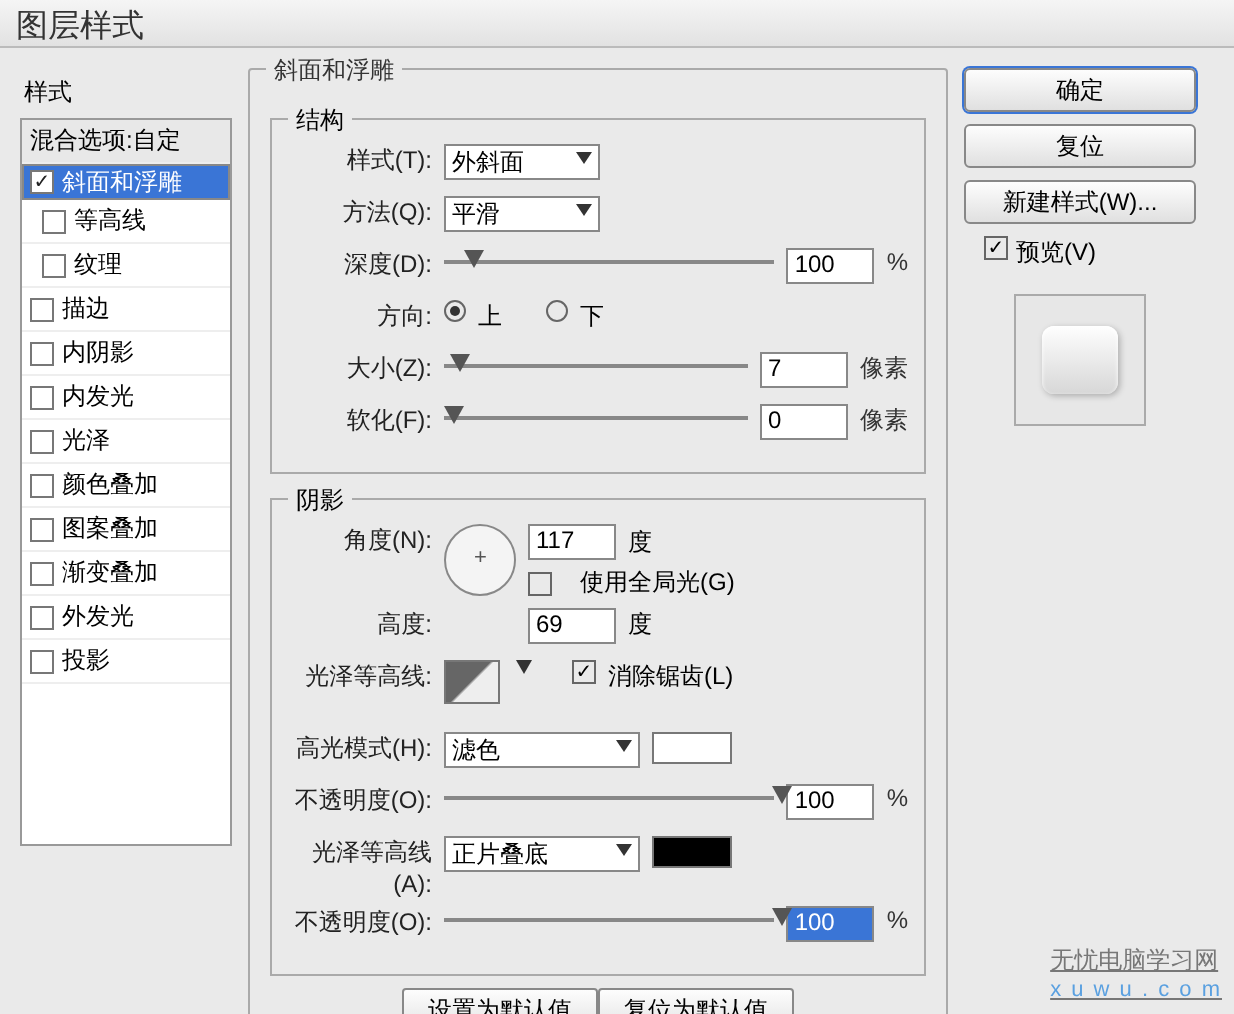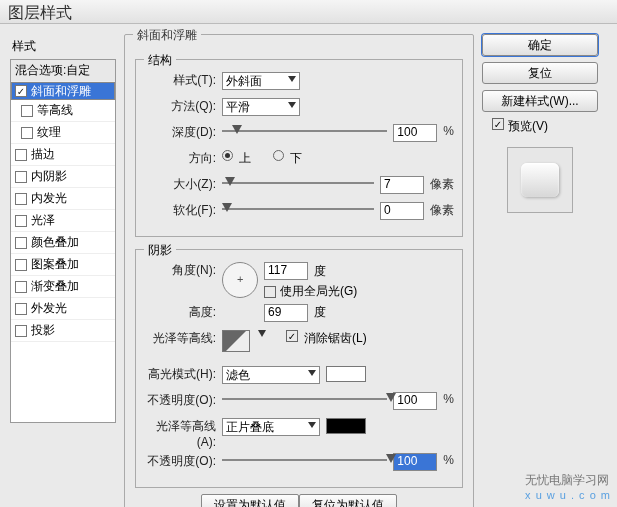--- a/index.html
+++ b/index.html
@@ -45,21 +45,21 @@
 .btm-btns { display: flex; justify-content: center; margin-top: 6px; align-items: flex-end; }
 .btn { border: 1px solid #888; background: linear-gradient(#fdfdfd,#e3e3e3); height: 22px; padding: 0 12px; display: flex; align-items: center; border-radius: 2px; }
 .right { width: 116px; display: flex; flex-direction: column; gap: 6px; align-items: stretch; }
 .rbtn { border: 1px solid #888; background: linear-gradient(#fdfdfd,#e0e0e0); height: 22px; border-radius: 3px; display: flex; align-items: center; justify-content: center; }
 .rbtn.focus { box-shadow: 0 0 0 1px #3a75d6; }
 .prev-chk { display: flex; align-items: flex-start; gap: 4px; padding-left: 10px; }
 .prev-chk .cb { width: 12px; height: 12px; border: 1px solid #666; display: flex; align-items: center; justify-content: center; }
 .prev-chk .cb::after { content: "✓"; font-size: 10px; }
 .preview-box { width: 66px; height: 66px; border: 1px solid #aaa; background: #e7e7e7; margin: 6px auto; display: flex; align-items: center; justify-content: center; }
 .preview-box .inner { width: 38px; height: 34px; border-radius: 6px; background: linear-gradient(#fefefe,#d7d7d7); box-shadow: inset 0 1px 2px #fff, 1px 1px 3px rgba(0,0,0,.25); }
-.watermark { position: absolute; right: 6px; bottom: 6px; font-size: 13px; color: #777; pointer-events: none; }
+.watermark { position: absolute; right: 6px; bottom: 6px; font-size: 13px; color: #777; pointer-events: none; text-decoration: underline; }
 .watermark .sub { color: #5aa0e0; font-size: 11px; letter-spacing: 1px; }
 </style>
 </head>
 <body>
 <div class="window">
   <div class="titlebar">图层样式</div>
   <div class="body">
 
     <div class="left">
       <div class="left-head">样式</div>
@@ -172,21 +172,21 @@
         <div class="inner-fs" style="margin-top:12px">
           <span class="legend">阴影</span>
           <div class="row">
             <span class="lbl">角度(N):</span>
             <div class="angle-wheel" style="grid-row:span 2"></div>
             <div style="display:flex;flex-direction:column;gap:3px">
               <div style="display:flex;align-items:center;gap:6px">
                 <div class="inp">117</div>
                 <span>度</span>
               </div>
-              <div style="display:flex;align-items:center;gap:4px">
+              <div style="display:flex;align-items:center;gap:14px">
                 <span class="cb" style="width:12px;height:12px;border:1px solid #666;display:inline-block"></span>
                 <span>使用全局光(G)</span>
               </div>
             </div>
           </div>
           <div class="row">
             <span class="lbl">高度:</span>
             <span style="width:36px"></span>
             <div class="inp">69</div>
             <span>度</span>

